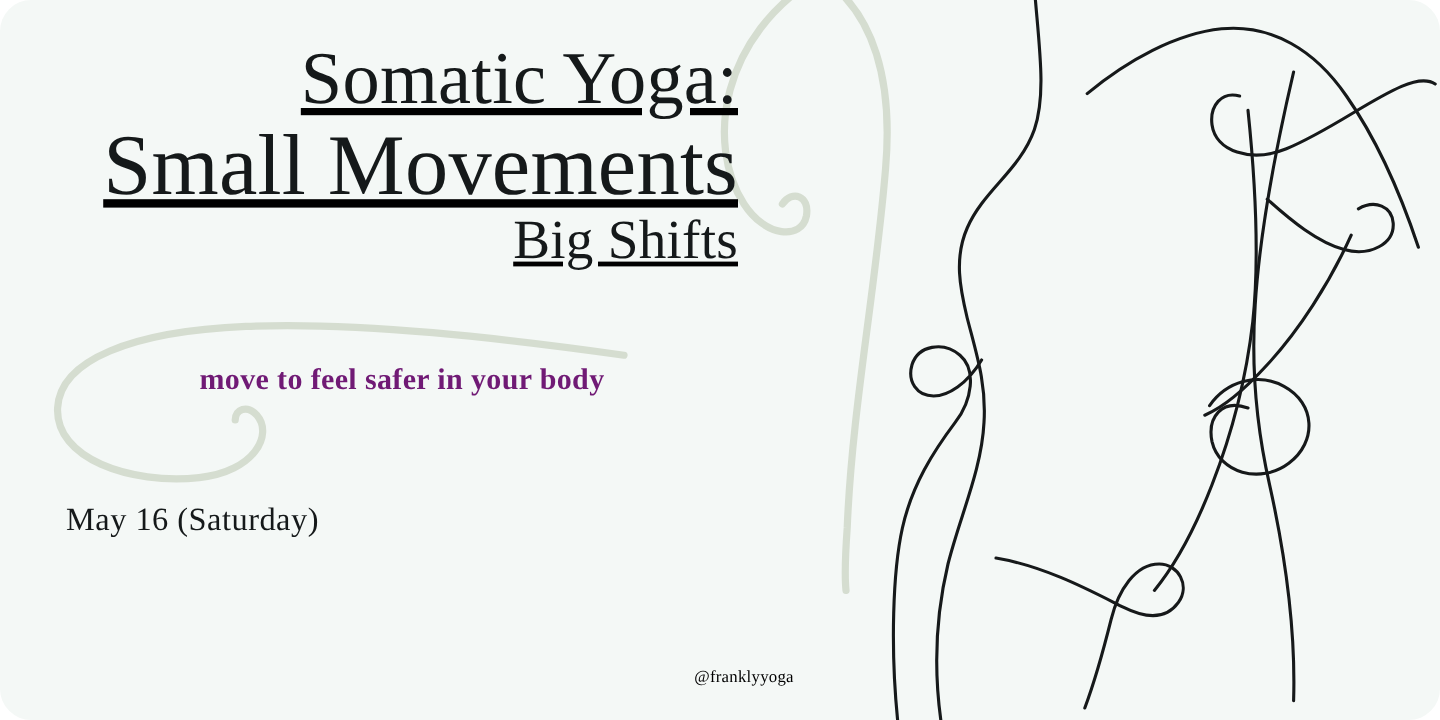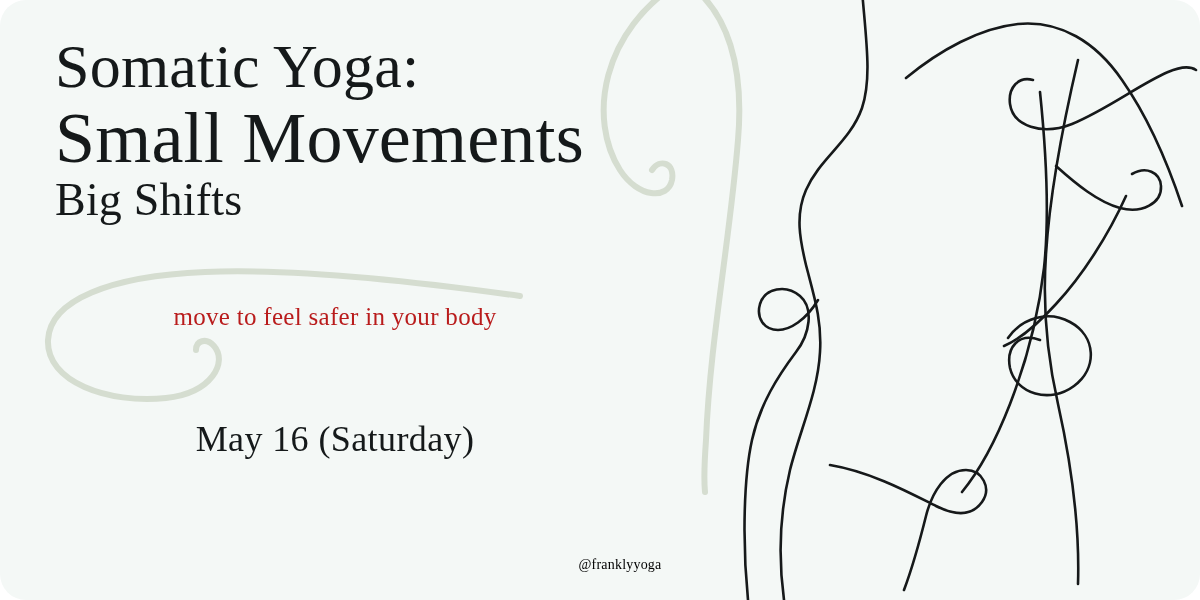--- a/index.html
+++ b/index.html
@@ -21,21 +21,22 @@
     inset: 0;
     width: 1200px;
     height: 600px;
     pointer-events: none;
   }
   .text-block {
     position: absolute;
     left: 0;
     top: 0;
     width: 700px;
-    text-align: left;
+    text-align: right;
+    text-decoration: underline;
   }
   #title-group {
     top: 34px;
     left: 55px;
     width: 560px;
   }
   .title-line {
     font-family: "Liberation Serif", "DejaVu Serif", serif;
     font-size: 63px;
     line-height: 1.06;
@@ -48,32 +49,32 @@
   #title-line-2 { font-size: 72px; }
   #title-line-3 { font-size: 46px; }
 
   #subtitle {
     position: absolute;
     top: 303px;
     left: 55px;
     width: 560px;
     text-align: center;
     font-family: "Liberation Serif", "DejaVu Serif", serif;
-    font-weight: 400;
+    font-weight: 700;
     font-size: 25px;
     letter-spacing: 0.3px;
-    color: #b91c1c;
+    color: #701a75;
   }
   #event-date {
     position: absolute;
     top: 418px;
     left: 55px;
     width: 560px;
-    text-align: center;
-    font-size: 36px;
+    text-align: left;
+    font-size: 27px;
     color: #15191a;
     letter-spacing: 0.4px;
   }
   #event-location {
     position: absolute;
     top: 475px;
     left: 55px;
     width: 560px;
     text-align: center;
     font-size: 25px;

